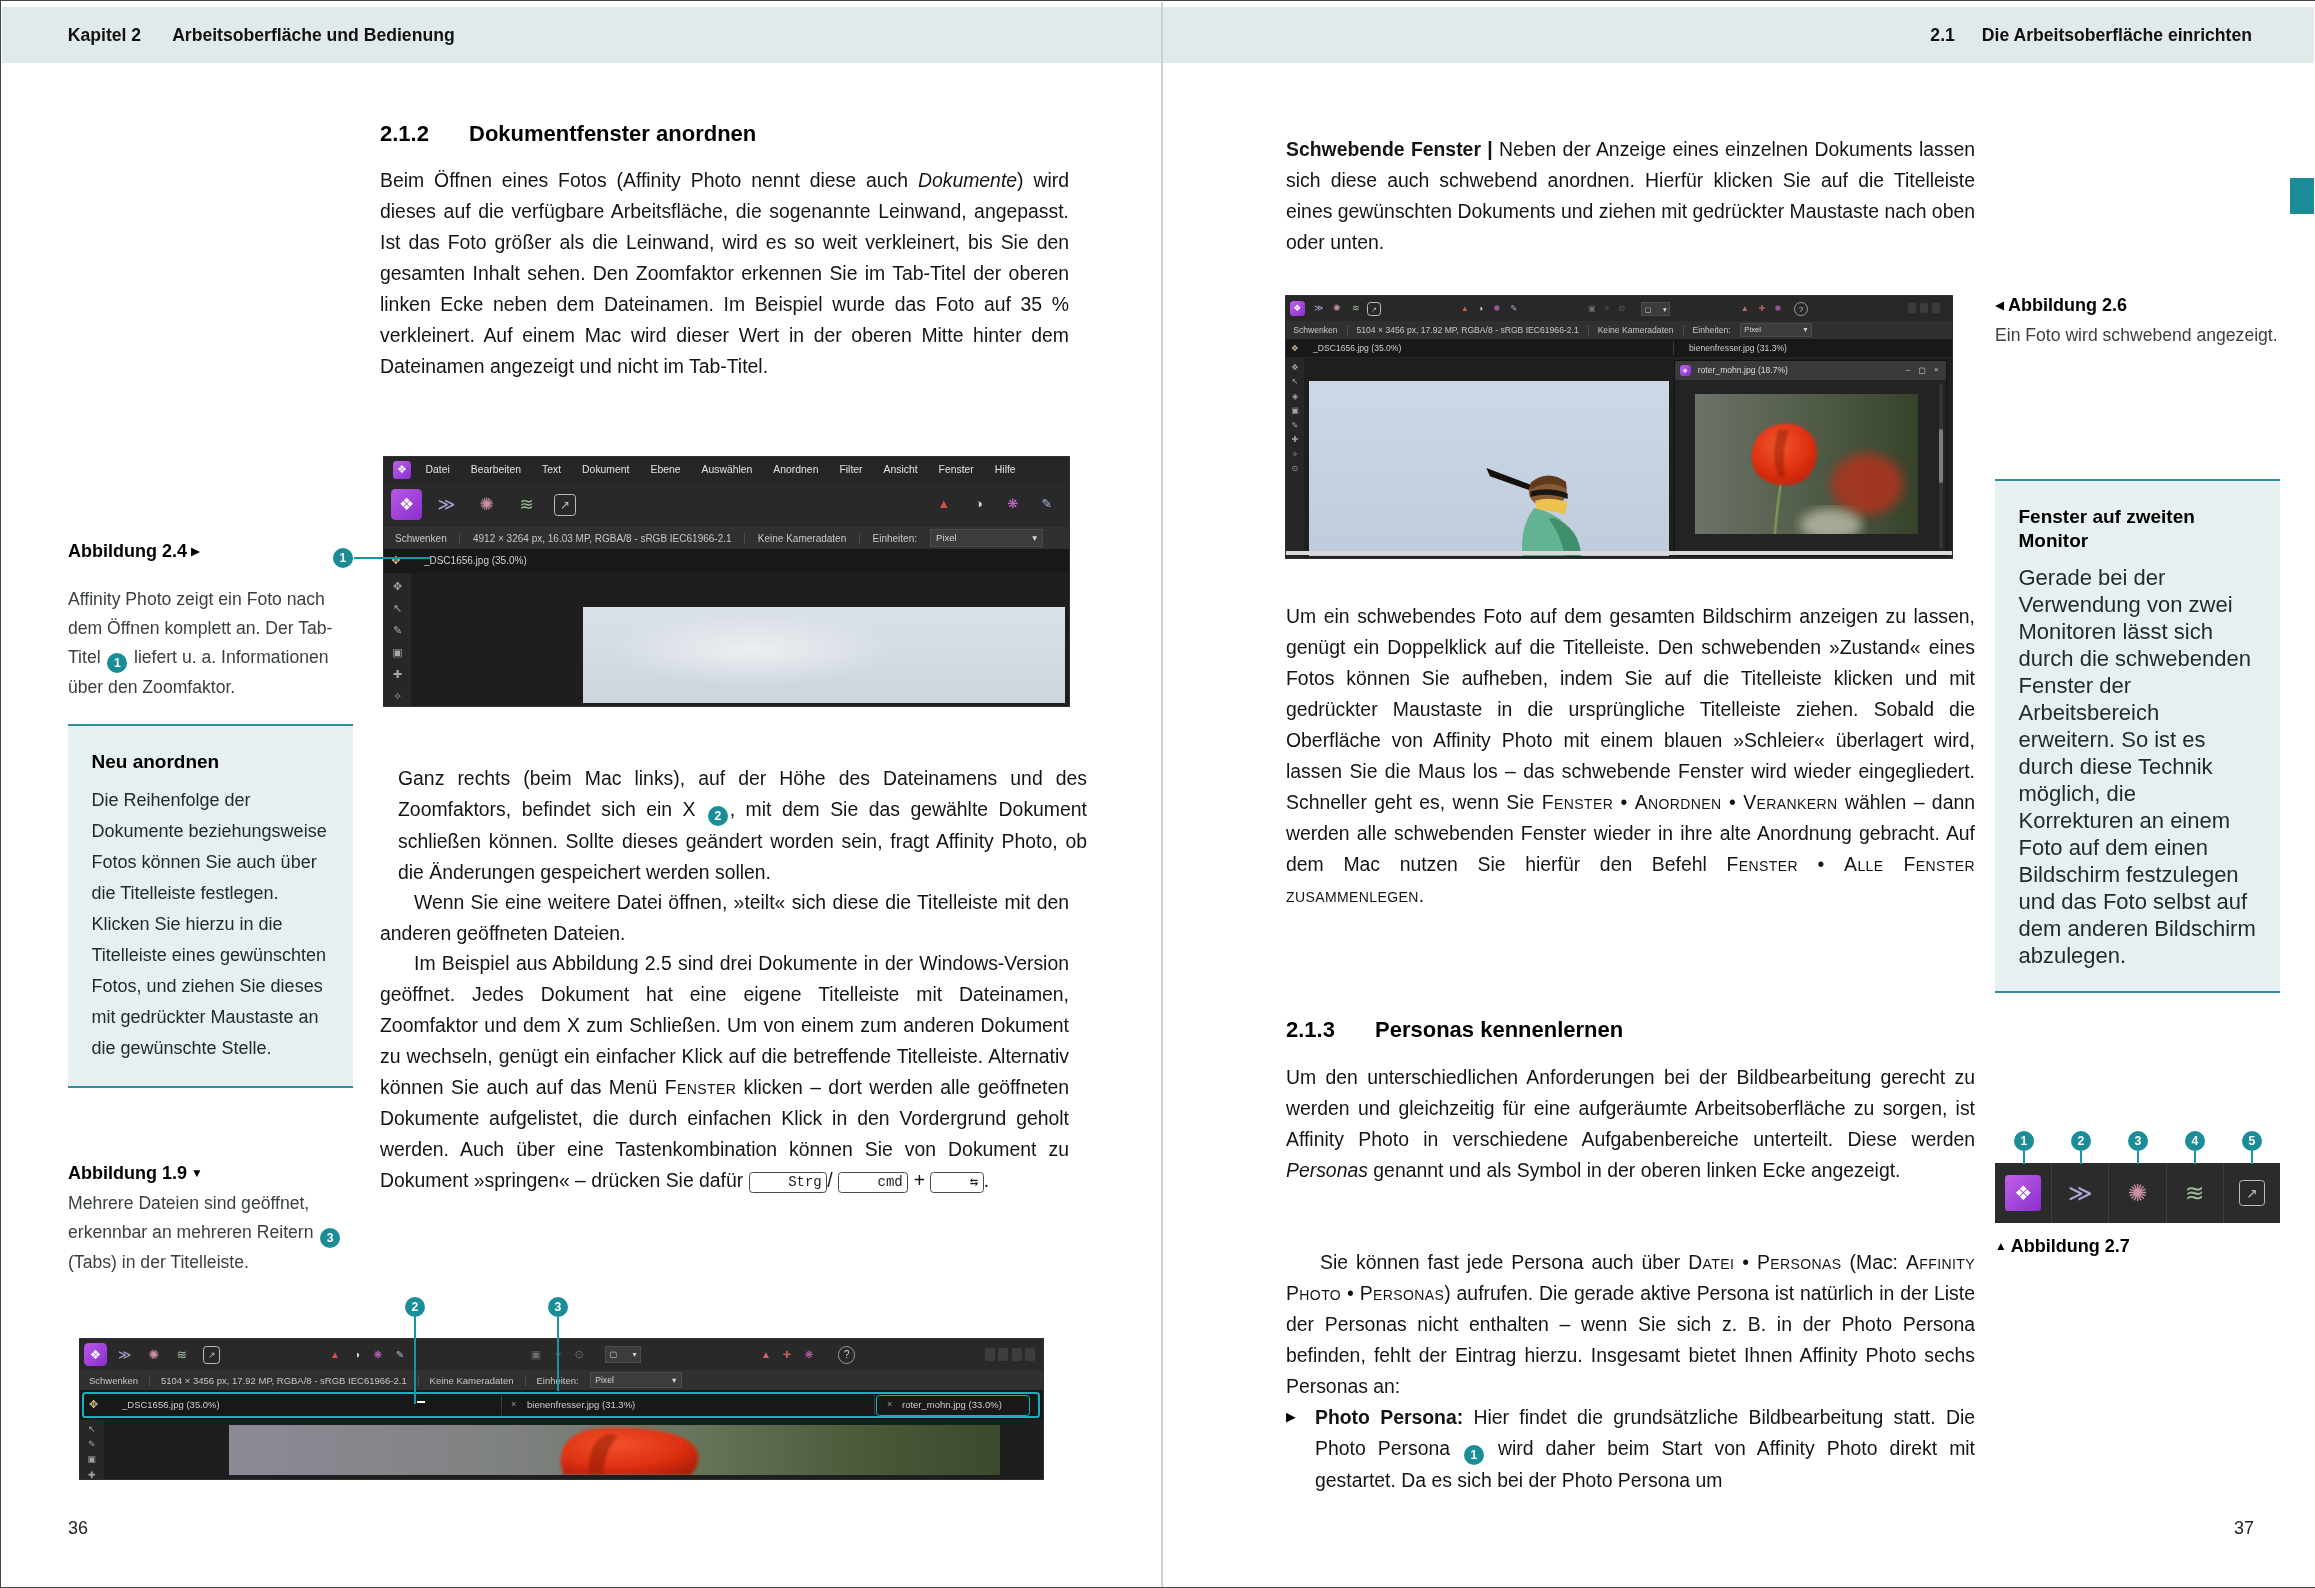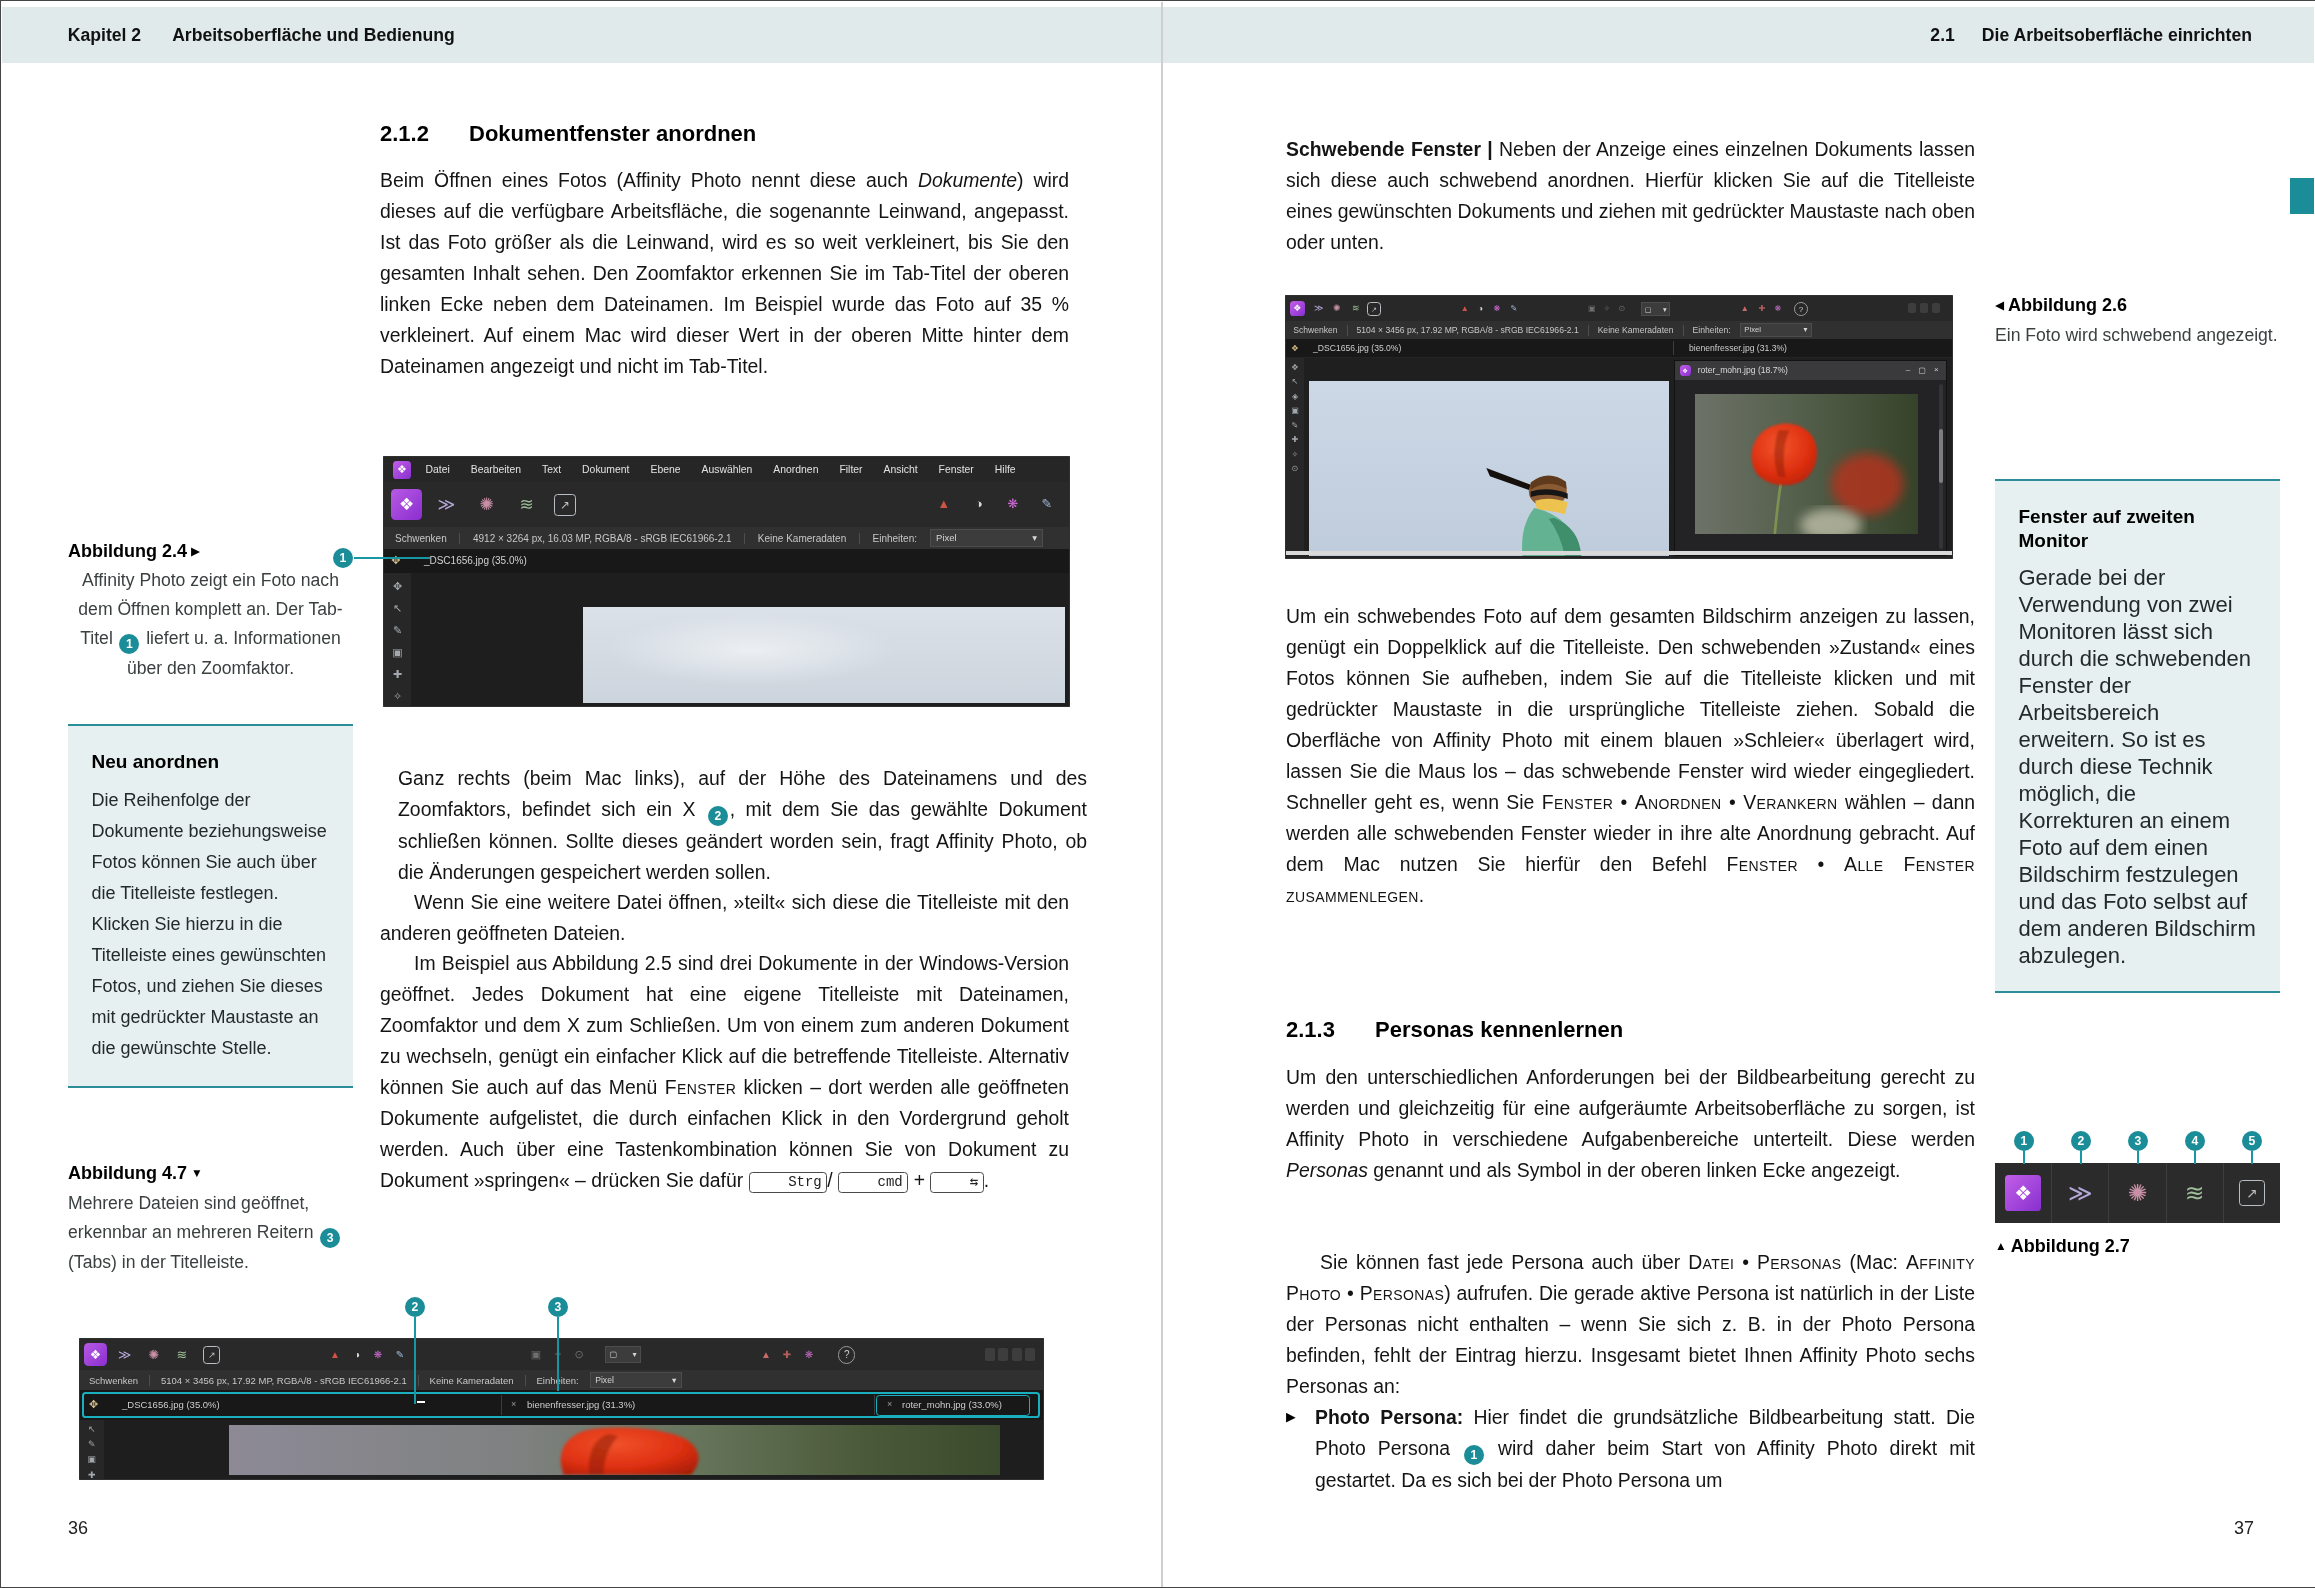--- a/index.html
+++ b/index.html
@@ -85,21 +85,21 @@
 
 <div class="abs h2" style="left:380px;top:121px;">
   <span class="num">2.1.2</span><span>Dokumentfenster anordnen</span>
 </div>
 
 <div class="abs bodytext" style="left:380px;top:165px;width:689px;"><span>Beim Öffnen eines Fotos (Affinity Photo nennt diese auch </span><span class="i">Dokumente</span><span>) wird dieses auf die verfügbare Arbeitsfläche, die sogenannte Leinwand, angepasst. Ist das Foto größer als die Leinwand, wird es so weit verkleinert, bis Sie den gesamten Inhalt sehen. Den Zoomfaktor erkennen Sie im Tab-Titel der oberen linken Ecke neben dem Dateinamen. Im Beispiel wurde das Foto auf 35 % verkleinert. Auf einem Mac wird dieser Wert in der oberen Mitte hinter dem Dateinamen angezeigt und nicht im Tab-Titel.</span></div>
 
 <div class="abs" style="left:68px;top:541px;width:285px;">
   <div><span class="figlabel">Abbildung 2.4</span>
        <span class="figarrow">▶</span></div>
-  <div class="margintext" style="margin-top:4px;text-align:center;"><span>Affinity Photo zeigt ein Foto nach dem Öffnen komplett an. Der Tab-Titel </span><span class="badge">1</span><span> liefert u. a. Informationen über den Zoomfaktor.</span></div>
+  <div class="margintext" style="margin-top:23px;"><span>Affinity Photo zeigt ein Foto nach dem Öffnen komplett an. Der Tab-Titel </span><span class="badge">1</span><span> liefert u. a. Informationen über den Zoomfaktor.</span></div>
 </div>
 
 <div class="cbadge" style="left:333px;top:548px;">1</div>
 <div class="cline" style="left:354px;top:557px;width:76px;height:2.3px;"></div>
 
 <div class="abs shot" style="left:384px;top:457px;width:685px;height:249px;">
   <div class="menubar">
     <span class="logo" style="width:18px;height:18px;font-size:11px;">❖</span>
     <span class="menuitems">
         <span class="mi">Datei</span>
@@ -161,21 +161,21 @@
 <div class="abs tealbox" style="left:68px;top:724px;width:285px;">
   <h4>Neu anordnen</h4>
   <p class="bx">Die Reihenfolge der Dokumente beziehungsweise Fotos können Sie auch über die Titelleiste festlegen. Klicken Sie hierzu in die Titelleiste eines gewünschten Fotos, und ziehen Sie dieses mit gedrückter Maustaste an die gewünschte Stelle.</p>
 </div>
 
 <div class="abs bodytext" style="left:398px;top:763px;width:689px;"><span>Ganz rechts (beim Mac links), auf der Höhe des Dateinamens und des Zoomfaktors, befindet sich ein X </span><span class="badge">2</span><span>, mit dem Sie das gewählte Dokument schließen können. Sollte dieses geändert worden sein, fragt Affinity Photo, ob die Änderungen gespeichert werden sollen.</span></div>
 <div class="abs bodytext ind" style="left:380px;top:887px;width:689px;"><span>Wenn Sie eine weitere Datei öffnen, »teilt« sich diese die Titelleiste mit den anderen geöffneten Dateien.</span></div>
 <div class="abs bodytext ind" style="left:380px;top:948px;width:689px;"><span>Im Beispiel aus Abbildung 2.5 sind drei Dokumente in der Windows-Version geöffnet. Jedes Dokument hat eine eigene Titelleiste mit Dateinamen, Zoomfaktor und dem X zum Schließen. Um von einem zum anderen Dokument zu wechseln, genügt ein einfacher Klick auf die betreffende Titelleiste. Alternativ können Sie auch auf das Menü </span><span class="sc">Fenster</span><span> klicken – dort werden alle geöffneten Dokumente aufgelistet, die durch einfachen Klick in den Vordergrund geholt werden. Auch über eine Tastenkombination können Sie von Dokument zu Dokument »springen« – drücken Sie dafür </span><kbd>Strg</kbd><span>/ </span><kbd>cmd</kbd><span> + </span><kbd>⇆</kbd><span>.</span></div>
 
 <div class="abs" style="left:68px;top:1163px;width:285px;">
-  <div><span class="figlabel">Abbildung 4.7</span>
+  <div><span class="figlabel">Abbildung 1.9</span>
        <span class="figarrow">▼</span></div>
   <div class="margintext" style="margin-top:5.4px;"><span>Mehrere Dateien sind geöffnet, erkennbar an mehreren Reitern </span><span class="badge">3</span><span> (Tabs) in der Titelleiste.</span></div>
 </div>
 
 <div class="cbadge" style="left:405px;top:1297px;">2</div>
 <div class="cline" style="left:414px;top:1317px;width:2.3px;height:87px;"></div>
 <div class="abs" style="left:417px;top:1401px;width:8.1px;height:2.3px;background:#fff;z-index:42;"></div>
 <div class="cbadge" style="left:548px;top:1297px;">3</div>
 <div class="cline" style="left:557px;top:1317px;width:2.3px;height:74px;"></div>
 

